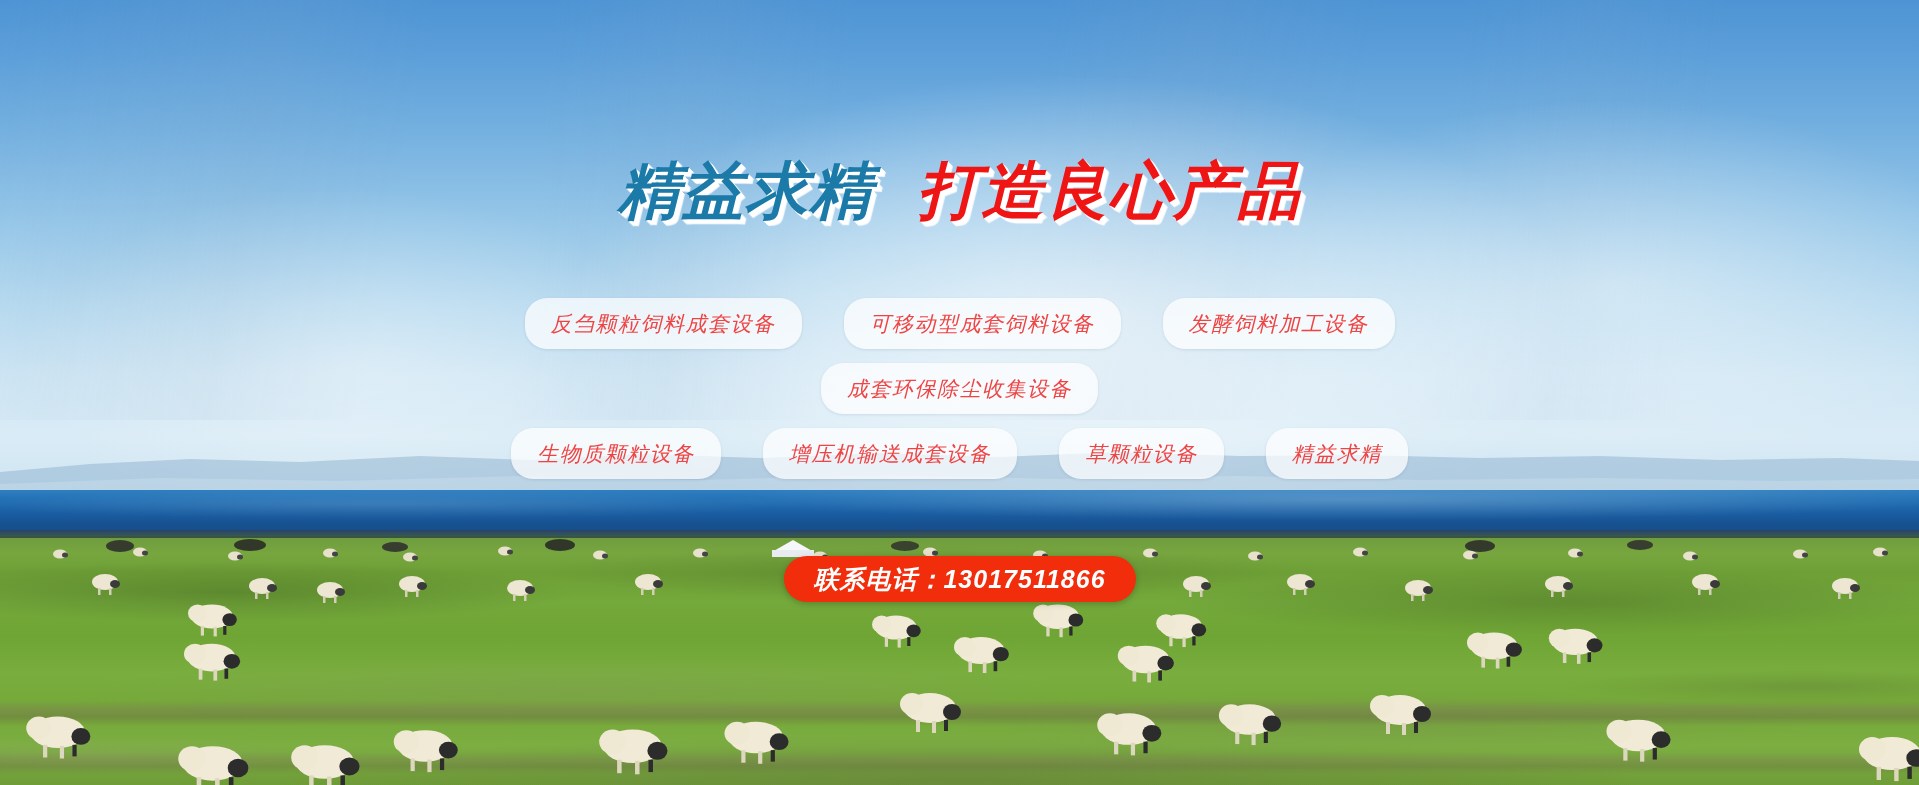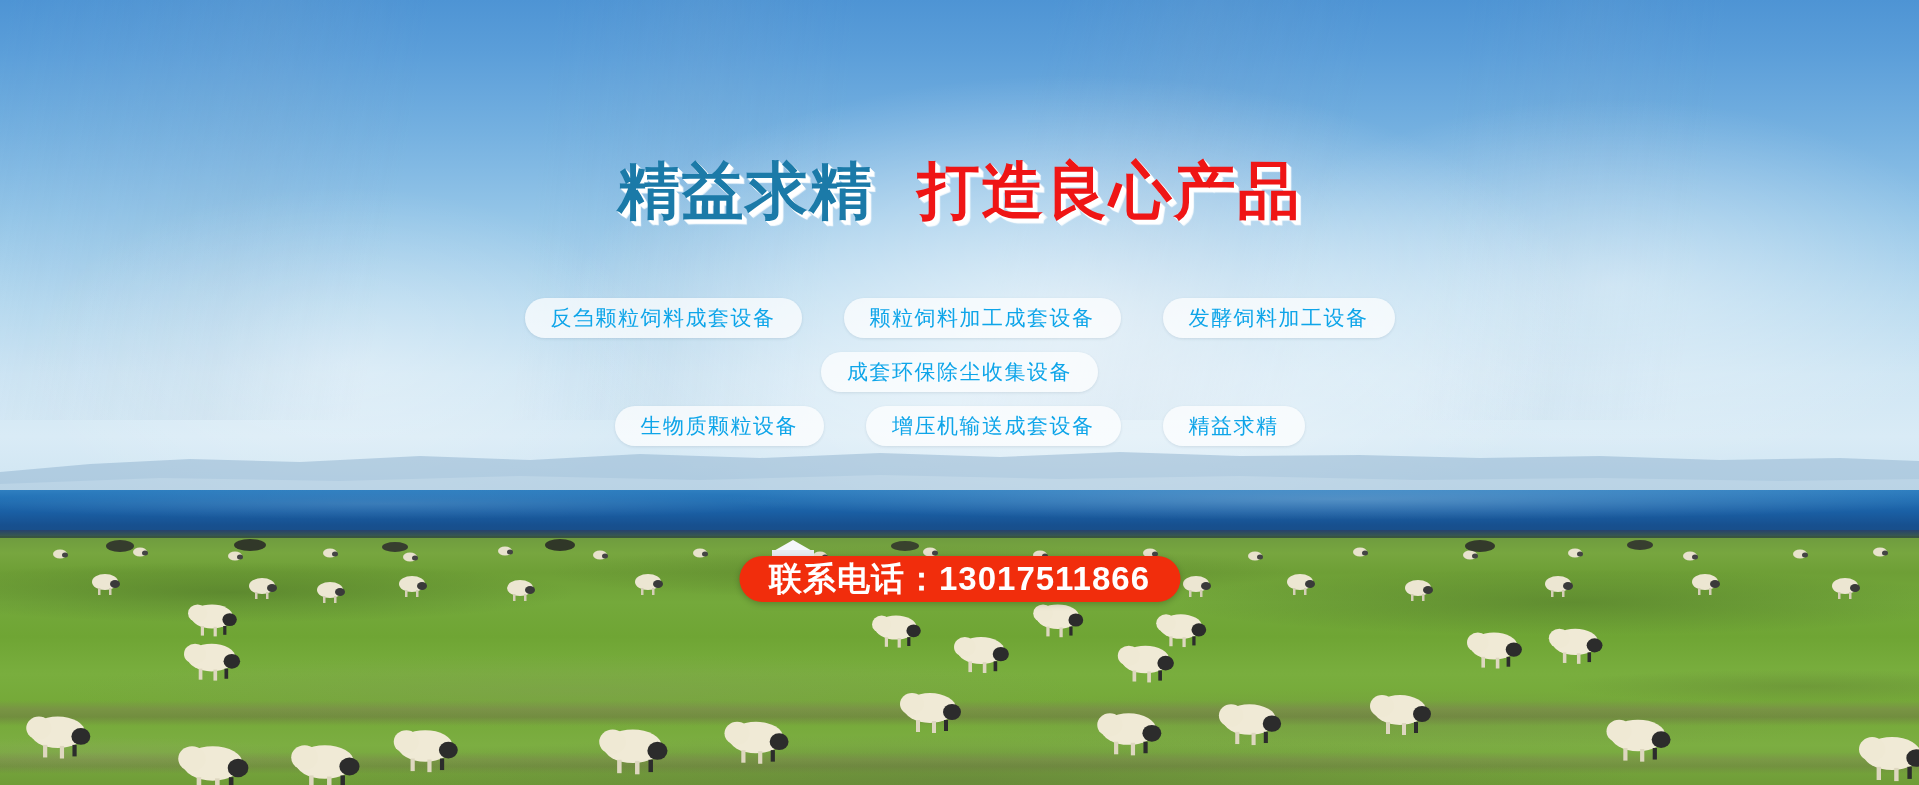--- a/index.html
+++ b/index.html
@@ -4,20 +4,21 @@
 <title>Banner</title>
 <style>
   * { margin:0; padding:0; box-sizing:border-box; }
   html,body { width:1919px; height:785px; overflow:hidden; background:#000; }
   body { font-family:"Liberation Sans","DejaVu Sans",sans-serif; }
 
   #banner {
     position:relative;
     width:1919px; height:785px;
     overflow:hidden;
+    font-style:italic;
   }
 
   
   .sky {
     position:absolute; left:0; top:0; width:1919px; height:520px;
     background:
       linear-gradient(to bottom,
         #4e94d4 0%,
         #5b9ed9 10%,
         #74b0e0 25%,
@@ -149,25 +150,25 @@
     display:flex;
     justify-content:center;
     align-items:center;
     gap:42px;
     margin-bottom:14px;
   }
   .pill {
     display:inline-flex;
     align-items:center;
     justify-content:center;
-    height:40px;
+    height:51px;
     padding:0 26px;
     border-radius:22px;
     background:rgba(255,255,255,0.72);
-    color:#0ea5e9;
+    color:#ef4444;
     font-size:21px;
     font-weight:500;
     letter-spacing:1.5px;
     white-space:nowrap;
     box-shadow:0 1px 3px rgba(40,70,100,0.12);
   }
 
   
   .phone-bar {
     position:absolute;
@@ -175,21 +176,21 @@
     transform:translateX(-50%);
     top:556px;
     display:inline-flex;
     align-items:center;
     justify-content:center;
     height:46px;
     padding:0 30px;
     border-radius:23px;
     background:#f12d0c;
     color:#ffffff;
-    font-size:33px;
+    font-size:25px;
     font-weight:bold;
     letter-spacing:1px;
     white-space:nowrap;
     box-shadow:0 2px 6px rgba(0,0,0,0.22);
   }
 </style>
 </head>
 <body>
 
 <div id="banner">
@@ -316,31 +317,32 @@
   </div>
 
   <div class="headline">
     <span class="seg seg-1">精益求精</span><span class="gap"></span><span class="seg seg-2">打造良心产品</span>
   </div>
 
   <div class="pill-rows">
 
     <div class="pill-row">
       <div class="pill">反刍颗粒饲料成套设备</div>
-      <div class="pill">颗粒饲料加工成套设备</div>
+      <div class="pill">可移动型成套饲料设备</div>
       <div class="pill">发酵饲料加工设备</div>
     </div>
 
     <div class="pill-row">
       <div class="pill">成套环保除尘收集设备</div>
     </div>
 
     <div class="pill-row">
       <div class="pill">生物质颗粒设备</div>
       <div class="pill">增压机输送成套设备</div>
+      <div class="pill">草颗粒设备</div>
       <div class="pill">精益求精</div>
     </div>
 
   </div>
 
   <div class="phone-bar">联系电话：13017511866</div>
 
 </div>
 
 </body></html>

